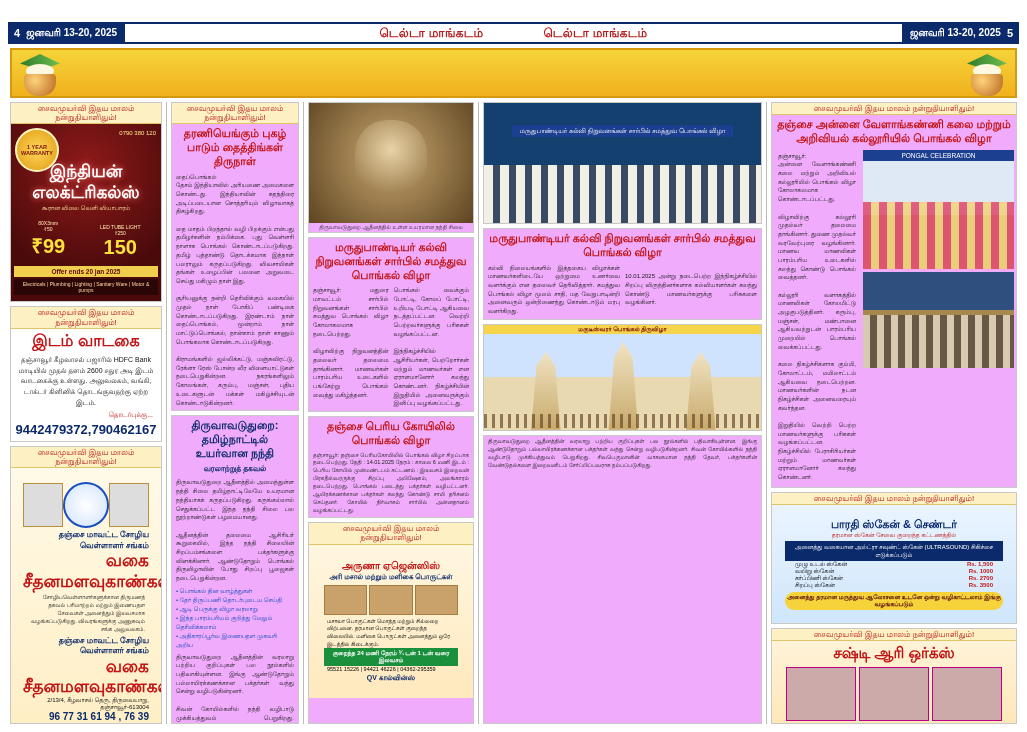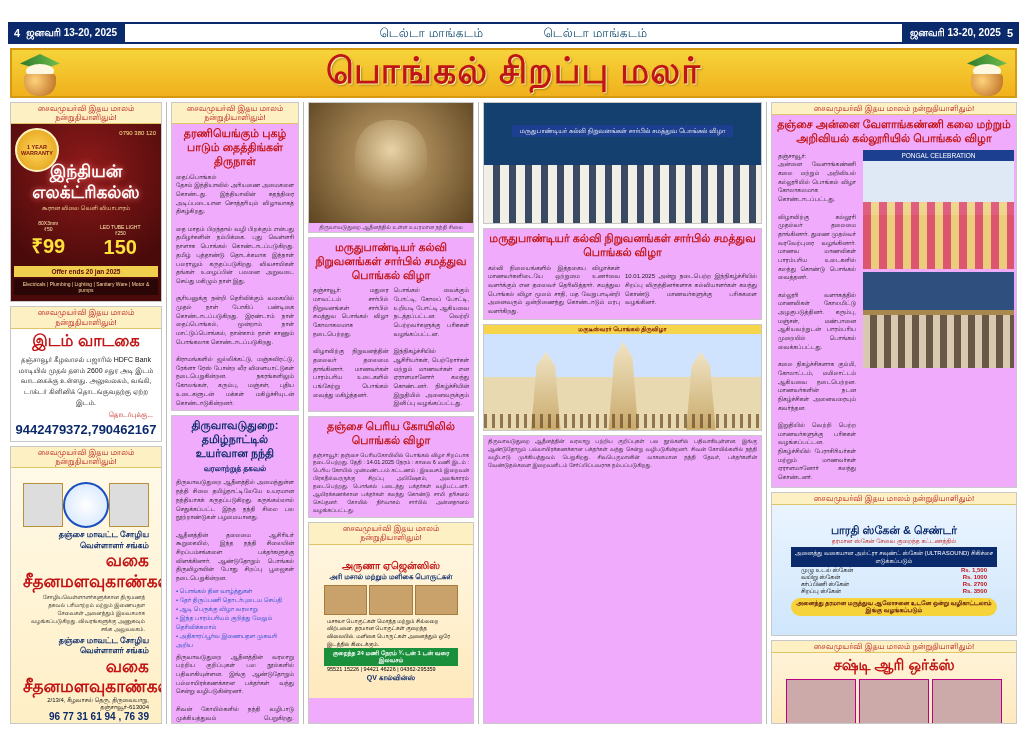--- a/index.html
+++ b/index.html
@@ -29,21 +29,21 @@
   .topbar .rblock {
     background: #0b2a6b; color: #fff; font-size: 10px; font-weight: bold;
     padding: 2px 6px 2px 8px; height: 18px; display: flex; align-items: center; gap: 6px;
     margin-left: auto;
   }
   .topbar .pageno { font-size: 11px; }
   .topbar .center {
     flex: 1; display: flex; justify-content: center; align-items: center; gap: 60px;
   }
   .logo-word {
-    font-size: 12px; font-weight: normal; color: #0c4a6e; letter-spacing: .3px;
+    font-size: 12px; font-weight: bold; color: #b91c1c; letter-spacing: .3px;
     white-space: nowrap;
   }
   
   .banner {
     position: absolute; left: 10px; top: 48px; right: 10px; height: 50px;
     background: linear-gradient(#f6d33a, #f0b11d);
     border: 2px solid #d59a10;
     display: flex; align-items: center; justify-content: center;
   }
   .banner h1 {
@@ -127,21 +127,21 @@
   .ad-sangam .addr { font-size: 6px; color: #111; }
   .ad-sangam .tel { font-size: 10px; font-weight: bold; color: #0b2a6b; margin-left: 16px; }
   
   .ad-sasti { background: linear-gradient(#fff3d8,#ffe2ac); text-align: center; padding: 3px; }
   .ad-sasti .ttl { font-size: 15px; font-weight: bold; color: #c21414; }
   .ad-sasti .imgs { display: flex; gap: 3px; justify-content: center; margin: 3px 0; }
   .ad-sasti .im { width: 70px; height: 54px; background: #caa; border: 1px solid #b08; }
   .ad-sasti .t { font-size: 6px; color: #222; line-height: 1.4; padding: 1px 4px; }
   .ad-sasti .cell { font-size: 10px; font-weight: bold; color: #0b2a6b; }
   
-  .ad-scan { background: linear-gradient(#eaf4ff,#cfe6fb); text-align: center; padding: 19px; font-size: 6px; }
+  .ad-scan { background: linear-gradient(#eaf4ff,#cfe6fb); text-align: center; padding: 13px; font-size: 6px; }
   .ad-scan .ttl { font-size: 11px; font-weight: bold; color: #0b2a6b; }
   .ad-scan .sub2 { font-size: 6px; color: #c21414; }
   .ad-scan .band { background: #0b2a6b; color: #fff; font-size: 6px; padding: 2px; margin-top: 2px; line-height: 1.35; }
   .ad-scan .price-row { display: flex; justify-content: space-between; font-size: 6px; padding: 0 10px; }
   .ad-scan .price-row b { color: #c21414; }
   .ad-scan .foot { background: #f6d33a; color: #5a0c0c; font-size: 6px; font-weight: bold; padding: 2px; border-radius: 10px; margin-top: 3px; }
   
   .ad-masala { background: linear-gradient(#fff6e0,#ffe9bd); padding: 15px; text-align: center; }
   .ad-masala .ttl { font-size: 10px; font-weight: bold; color: #c21414; }
   .ad-masala .sub3 { font-size: 7px; color: #0b2a6b; font-weight: bold; }
@@ -194,21 +194,20 @@
       <span class="pageno">5</span>
     </div>
   </div>
 
   <div class="banner">
     <div class="pot-l">
       <div class="pot-leaf"></div>
         <div class="pot-rice"></div>
         <div class="pot-body"></div>
     </div>
-    <h1>பொங்கல் சிறப்பு மலர்</h1>
     <div class="pot-r">
       <div class="pot-leaf"></div>
         <div class="pot-rice"></div>
         <div class="pot-body"></div>
     </div>
   </div>
 
   <div class="content">
 
     <div class="col c1">

